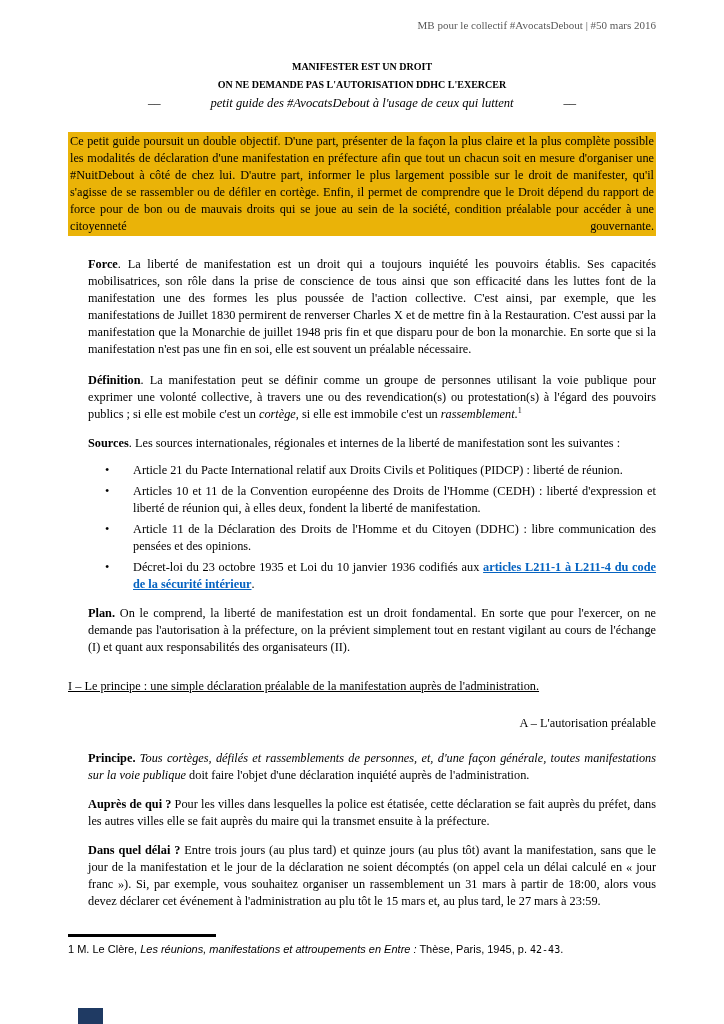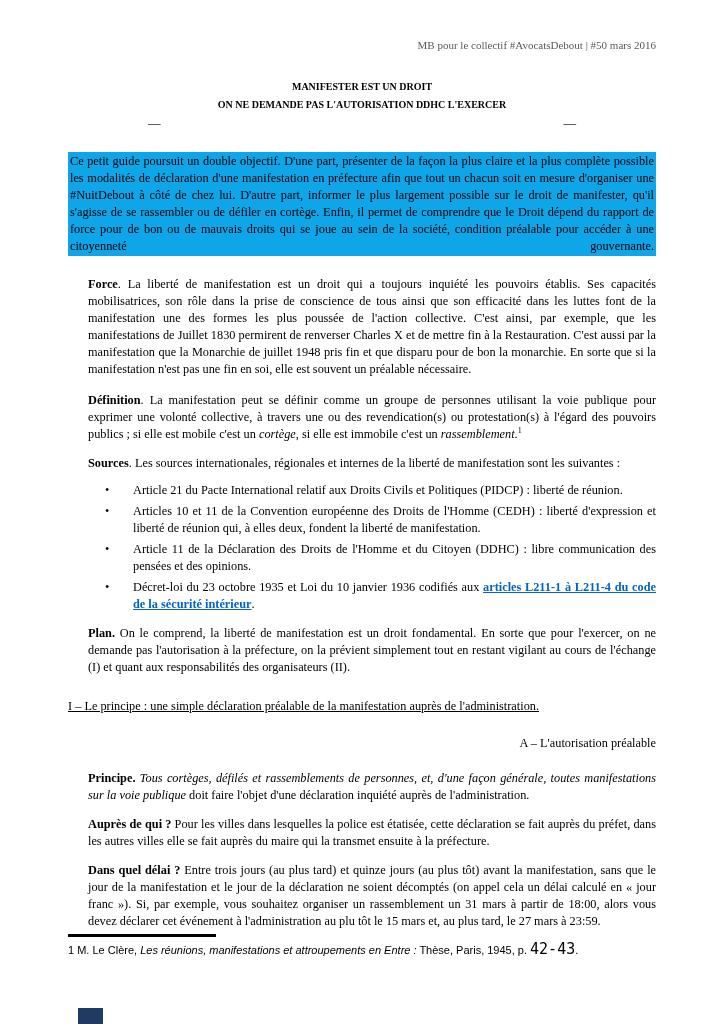--- a/index.html
+++ b/index.html
@@ -1,32 +1,32 @@
 <!DOCTYPE html>
 <html><head>
 <meta charset="utf-8">
 <style>
   html, body { margin:0; padding:0; background:#ffffff; }
   .page {
     position:relative; width:724px; height:1024px; background:#ffffff;
     font-family:"Liberation Serif", serif; font-size:12.3px; color:#000;
     overflow:hidden;
   }
-  .content { position:absolute; top:38px; left:68px; right:68px; }
+  .content { position:absolute; top:18px; left:68px; right:68px; }
 
   .margin-header { text-align:right; font-size:11px; line-height:14px; color:#595959; margin-bottom:26px; }
 
   .title-block { text-align:center; }
   .title-line { font-weight:bold; font-size:10px; line-height:18px; }
   .subtitle-row { display:flex; justify-content:space-between; width:428px; margin:0 auto; font-size:12.6px; line-height:18px; font-style:italic; }
   .subtitle-row .dash { font-style:normal; }
 
   p { margin:0; }
   .para { text-align:justify; line-height:17px;margin-left:20px; }
-  .intro { background:#0ea5e9; text-align:justify; text-align-last:justify; line-height:17px; margin-top:20px; padding:1px 2px; }
+  .intro { background:#eab308; text-align:justify; text-align-last:justify; line-height:17px; margin-top:20px; padding:1px 2px; }
   .p-force { margin-top:20px; }
   .p-definition { margin-top:14px; }
   .p-sources { margin-top:12px; }
   .p-plan { margin-top:12px; }
   .p-principe { margin-top:18px; }
   .p-aupres { margin-top:12px; }
   .p-delai { margin-top:12px; }
 
   .fn-ref { font-size:8px; line-height:0; }
 
@@ -36,21 +36,21 @@
 
   .doc-link { color:#0563c1; font-weight:bold; text-decoration:underline; }
 
   .h-one { margin-top:22px; line-height:17px; text-decoration:underline; }
   .h-a { margin-top:20px; margin-left:40px; line-height:17px;text-align:right; }
 
   .footnote-area { position:absolute; left:68px; right:68px; top:934px; }
   .footnote-rule { width:148px; height:3px; background:#000; }
   .footnote { margin-top:5px; font-family:"Liberation Sans", sans-serif; font-size:11px; line-height:15px; }
   .footnote .fn-italic { font-style:italic; }
-  .footnote .fn-pages { font-family:"DejaVu Sans Mono", monospace; font-size:15px; }
+  .footnote .fn-pages { font-family:"DejaVu Sans Mono", monospace; font-size:10px; }
 
   .footer-box { position:absolute; left:78px; top:1008px; width:25px; height:16px; background:#1f3a63; }
 
   b { font-weight:bold; }
   i { font-style:italic; }
 </style>
 </head>
 <body>
 
 <div class="page">
@@ -58,20 +58,21 @@
 
     <div class="margin-header">
       <span>MB pour le collectif #AvocatsDebout | #50 mars 2016</span>
     </div>
 
     <div class="title-block">
       <div class="title-line">MANIFESTER EST UN DROIT</div>
       <div class="title-line">ON NE DEMANDE PAS L'AUTORISATION DDHC L'EXERCER</div>
       <div class="subtitle-row">
         <span class="dash">––</span>
+        <span class="subtitle">petit guide des #AvocatsDebout à l'usage de ceux qui luttent</span>
         <span class="dash">––</span>
       </div>
     </div>
 
     <p class="intro">Ce petit guide poursuit un double objectif. D'une part, présenter de la façon la plus claire et la plus complète possible les modalités de déclaration d'une manifestation en préfecture afin que tout un chacun soit en mesure d'organiser une #NuitDebout à côté de chez lui. D'autre part, informer le plus largement possible sur le droit de manifester, qu'il s'agisse de se rassembler ou de défiler en cortège. Enfin, il permet de comprendre que le Droit dépend du rapport de force pour de bon ou de mauvais droits qui se joue au sein de la société, condition préalable pour accéder à une citoyenneté gouvernante.</p>
 
     <p class="para p-force"><b>Force</b><span>. La liberté de manifestation est un droit qui a toujours inquiété les pouvoirs établis. Ses capacités mobilisatrices, son rôle dans la prise de conscience de tous ainsi que son efficacité dans les luttes font de la manifestation une des formes les plus poussée de l'action collective. C'est ainsi, par exemple, que les manifestations de Juillet 1830 permirent de renverser Charles X et de mettre fin à la Restauration. C'est aussi par la manifestation que la Monarchie de juillet 1948 pris fin et que disparu pour de bon la monarchie. En sorte que si la manifestation n'est pas une fin en soi, elle est souvent un préalable nécessaire.</span></p>
 
     <p class="para p-definition"><b>Définition</b><span>. La manifestation peut se définir comme un groupe de personnes utilisant la voie publique pour exprimer une volonté collective, à travers une ou des revendication(s) ou protestation(s) à l'égard des pouvoirs publics ; si elle est mobile c'est un </span><i>cortège</i><span>, si elle est immobile c'est un </span><i>rassemblement</i><span>.</span><sup class="fn-ref">1</sup></p>
 

